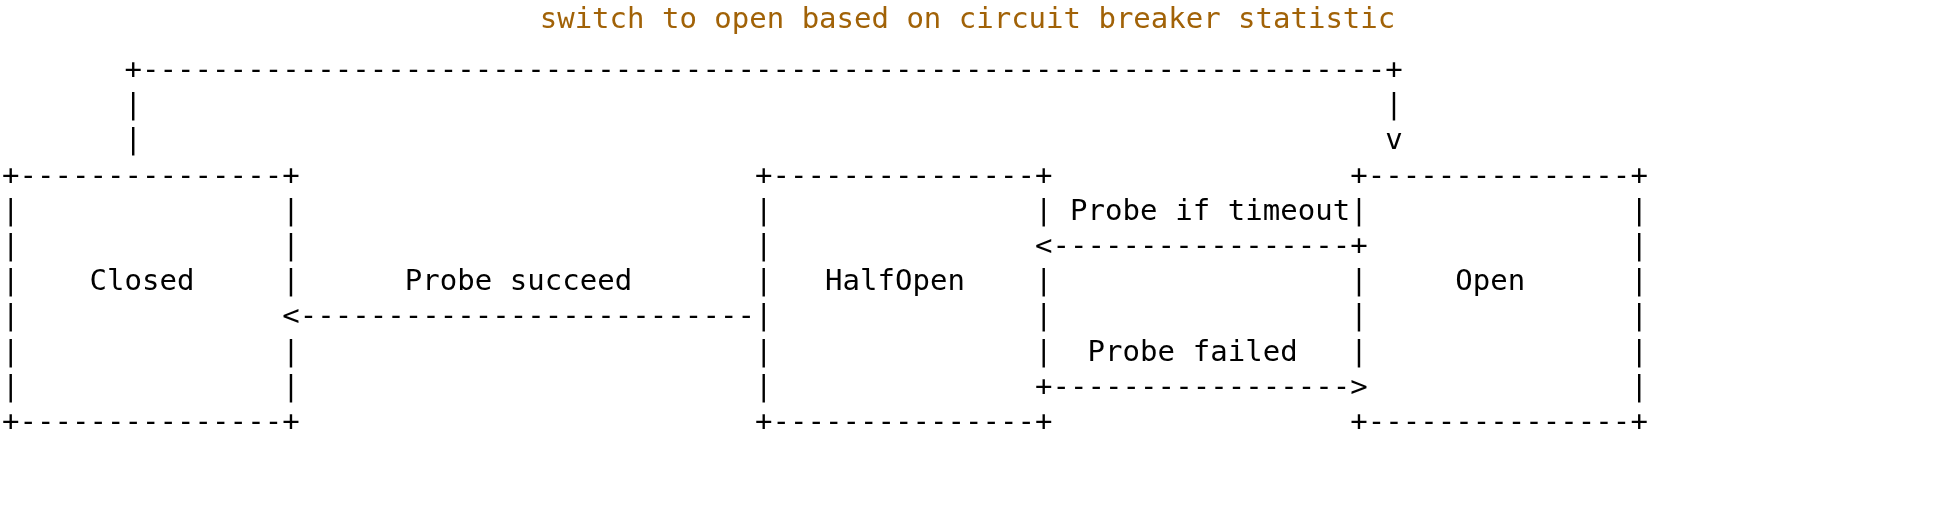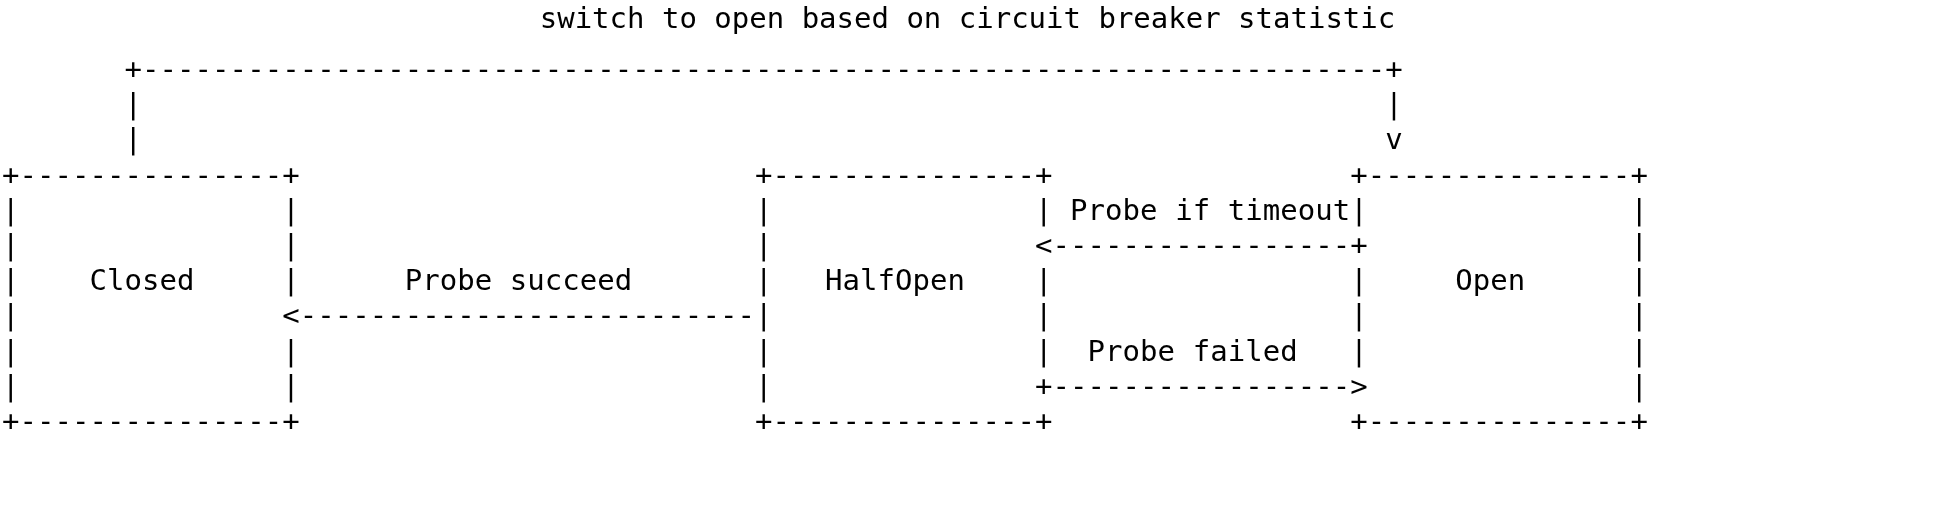--- a/index.html
+++ b/index.html
@@ -21,21 +21,21 @@
   }
   .title {
     position: absolute;
     top: 0px;
     left: 0;
     width: 1935px;
     text-align: center;
     font-family: "DejaVu Sans Mono", "Liberation Mono", monospace;
     font-size: 29px;
     line-height: 37px;
-    color: #000000;
+    color: #a16207;
     white-space: pre;
     letter-spacing: 0px;
   }
   .ascii {
     position: absolute;
     top: 52px;
     left: 2px;
     margin: 0;
     padding: 0;
     font-family: "DejaVu Sans Mono", "Liberation Mono", monospace;

